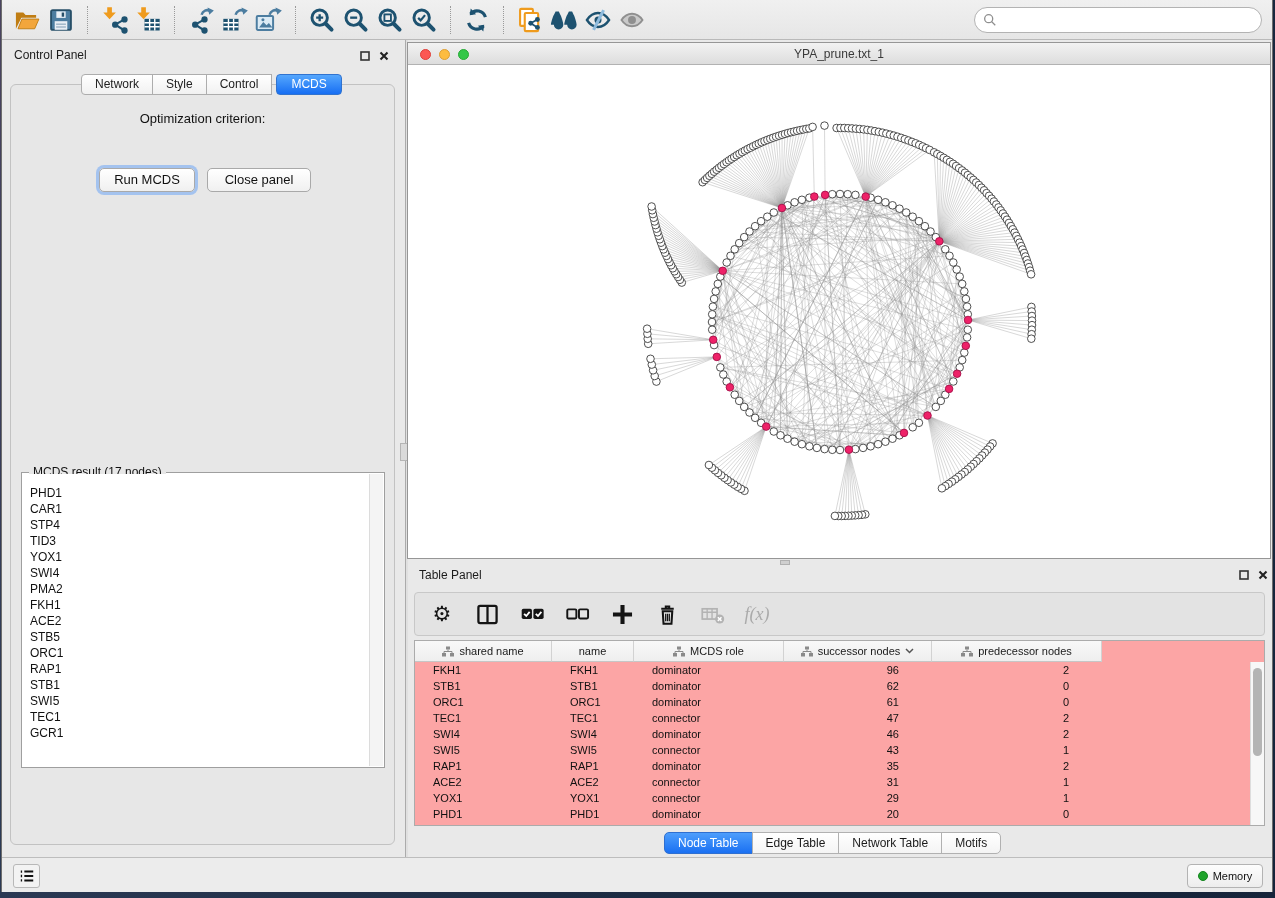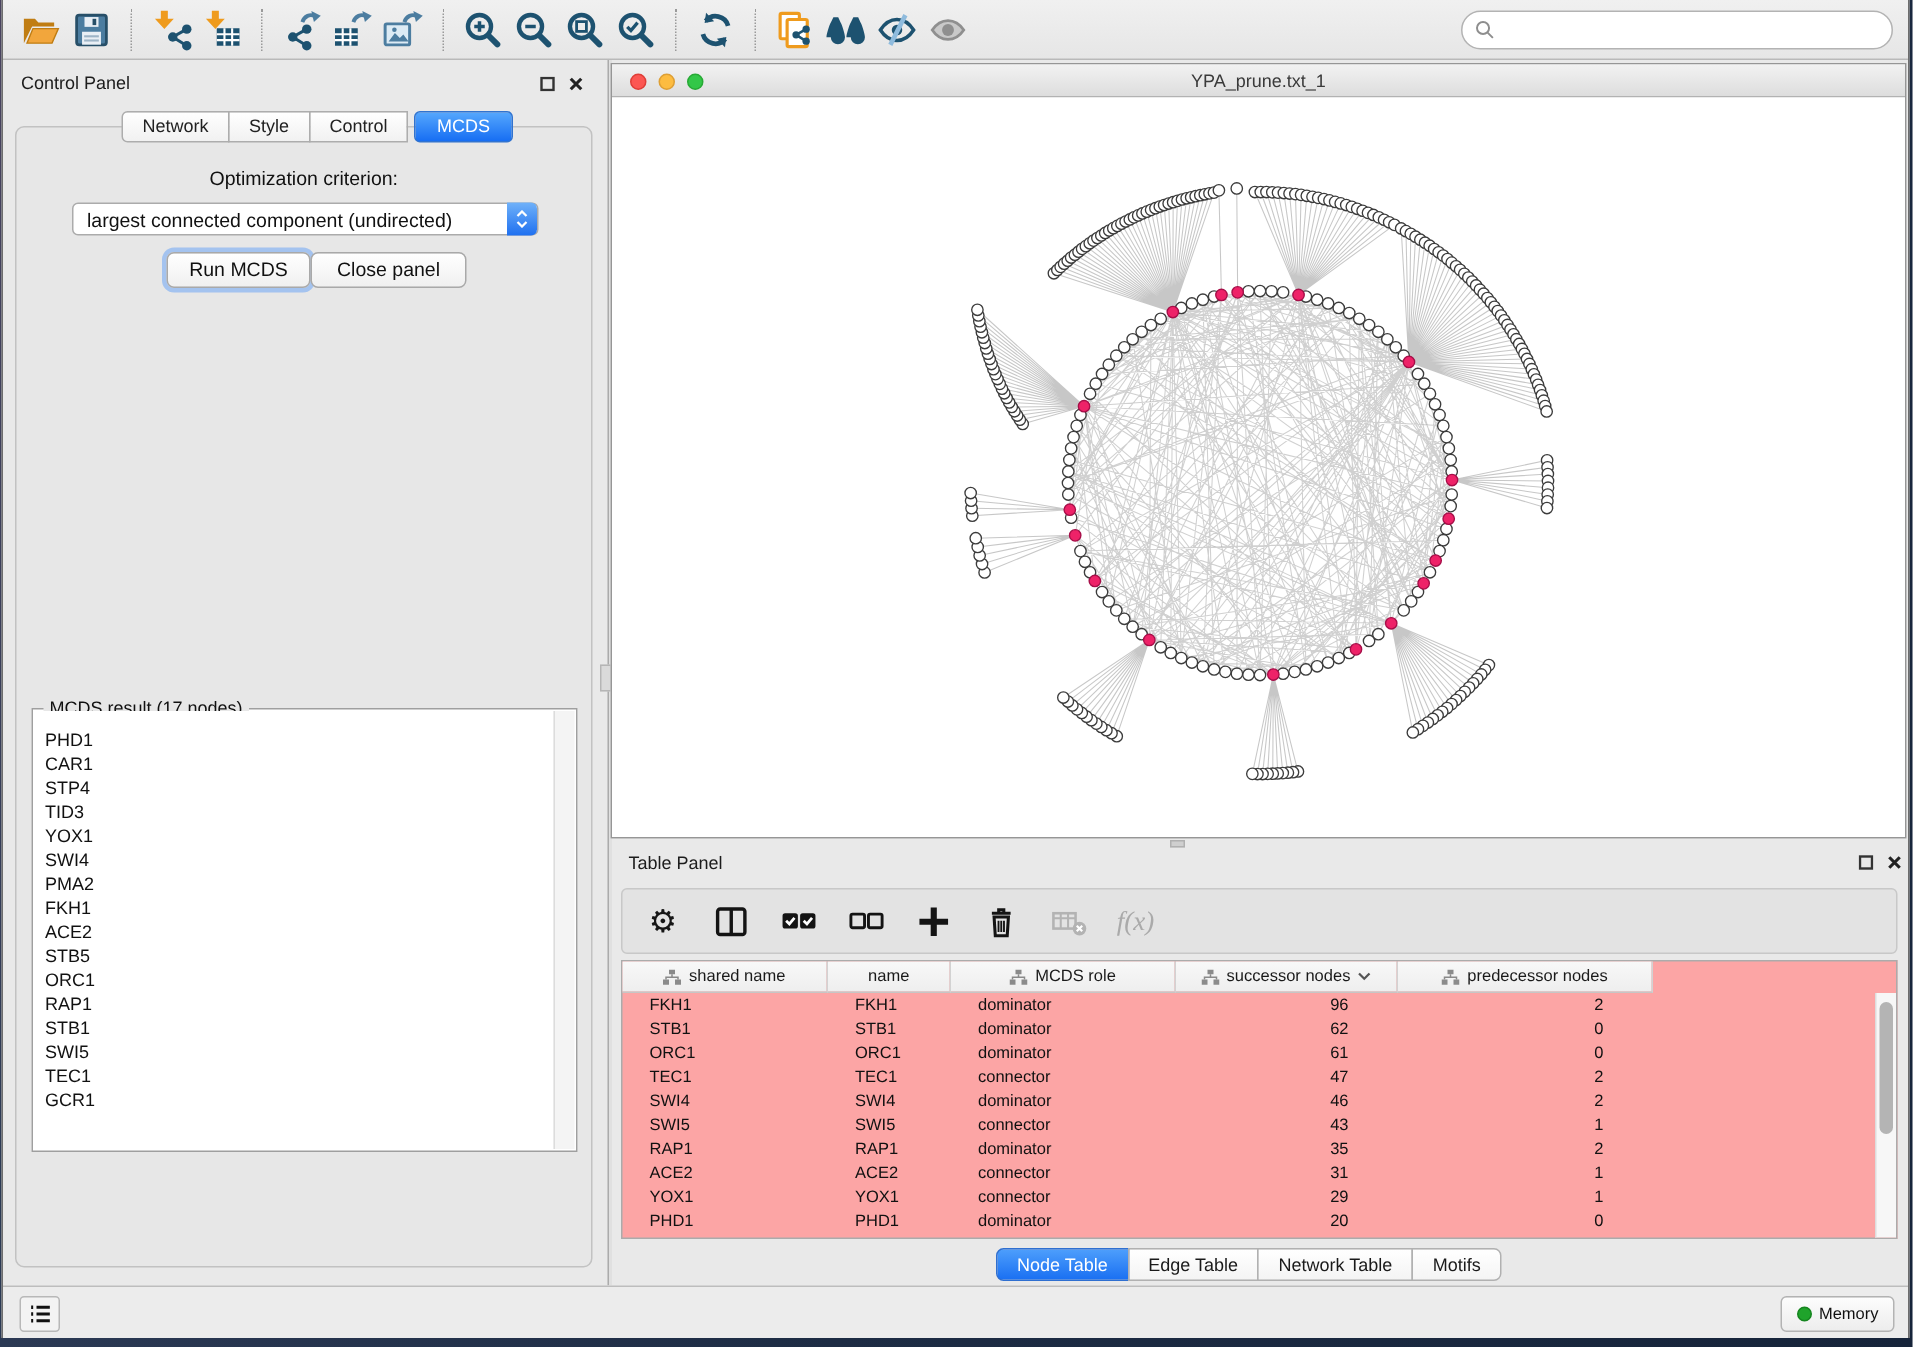--- a/index.html
+++ b/index.html
@@ -20,21 +20,21 @@
   .panel-winbtns { position:absolute; display:flex; gap:9px; align-items:center; }
   .ctl-tabs { position:absolute; left:79px; top:74px; display:flex; z-index:3; }
   .ctab { height:21px; padding:0 13px; font-size:12px; line-height:19px; background:linear-gradient(#ffffff,#f1f1f1); border:1px solid #adadad; margin-left:-1px; color:#222; cursor:default; }
   .ctab:first-child { border-radius:4px 0 0 4px; margin-left:0; }
   .ctab.active { background:linear-gradient(#55a7fd,#176ef3); color:#fff; border-color:#3173cf; border-radius:4px; margin-left:4px; padding:0 14px; }
   .ctl-body { position:absolute; left:8px; top:84px; width:385px; height:761px; background:#e7e7e7; border:1px solid #c2c2c2; border-radius:6px; }
   .opt-label { position:absolute; left:0; top:26px; width:100%; text-align:center; font-size:13px; color:#111; }
   .cselect { position:absolute; left:37px; top:50px; width:311px; height:22px; background:#fff; border:1px solid #ababab; border-radius:4px; font-size:13px; color:#111; display:flex; align-items:center; padding-left:9px; cursor:default; }
   .cselect .stepper { position:absolute; right:0; top:-1px; width:20px; height:22px; border-radius:0 4px 4px 0; background:linear-gradient(#6fb1f9,#1f70f0); display:flex; flex-direction:column; align-items:center; justify-content:center; gap:2px; }
   .pushbtn { position:absolute; height:24px; background:linear-gradient(#ffffff,#f0f0f0); border:1px solid #a9a9a9; border-radius:5px; font-size:13px; color:#111; text-align:center; line-height:22px; cursor:default; }
-  .focusring { box-shadow:0 0 0 3px rgba(110,165,245,.55);margin-left:12px; }
+  .focusring { box-shadow:0 0 0 3px rgba(110,165,245,.55); }
   .fieldset { position:absolute; left:19px; top:472px; width:364px; height:296px; border:1px solid #9f9f9f; background:#fff; }
   .legend { position:absolute; left:7px; top:-8px; background:#e7e7e7; padding:0 4px; font-size:12px; color:#111; }
   .listbox { position:absolute; inset:1px 15px 1px 1px; background:#fff; overflow:hidden; font-size:12px; color:#111; padding:11px 0 0 7px; }
   .listbox div { line-height:16px; }
   .list-scroll { position:absolute; top:1px; right:1px; bottom:1px; width:14px; background:#f4f4f4; border-left:1px solid #dcdcdc; }
 
   
   .vsplit { position:absolute; left:403px; top:40px; width:3px; height:817px; background:#e0e0e0; border-left:1px solid #ababab; }
   .vsplit-handle { position:absolute; left:-6px; top:403px; width:8px; height:18px; background:#dadada; border:1px solid #b5b5b5; }
   .hsplit-handle { position:absolute; left:778px; top:560px; width:10px; height:5px; background:#cfcfcf; border:1px solid #b0b0b0; }
@@ -240,31 +240,20 @@
         </svg>
   </div>
   <div class="ctl-tabs" id="ctl-tabs">
         <div class="ctab">Network</div>
         <div class="ctab">Style</div>
         <div class="ctab">Control</div>
         <div class="ctab active">MCDS</div>
       </div>
   <div class="ctl-body">
     <div class="opt-label">Optimization criterion:</div>
-    <div class="cselect">
-      <span>largest connected component (undirected)</span>
-      <span class="stepper">
-        <svg width="8" height="5" viewBox="0 0 8 5">
-              <path d="M1 4l3-3 3 3" fill="none" stroke="#fff" stroke-width="1.5"></path>
-            </svg>
-        <svg width="8" height="5" viewBox="0 0 8 5">
-              <path d="M1 1l3 3 3-3" fill="none" stroke="#fff" stroke-width="1.5"></path>
-            </svg>
-      </span>
-    </div>
     <div class="pushbtn focusring" style="left:88px;top:83px;width:96px;">Run MCDS</div>
     <div class="pushbtn" style="left:196px;top:83px;width:104px;">Close panel</div>
   </div>
   <div class="fieldset">
     <div class="legend">MCDS result (17 nodes)</div>
     <div class="listbox" id="mcds-list">
           <div>PHD1</div>
           <div>CAR1</div>
           <div>STP4</div>
           <div>TID3</div>

